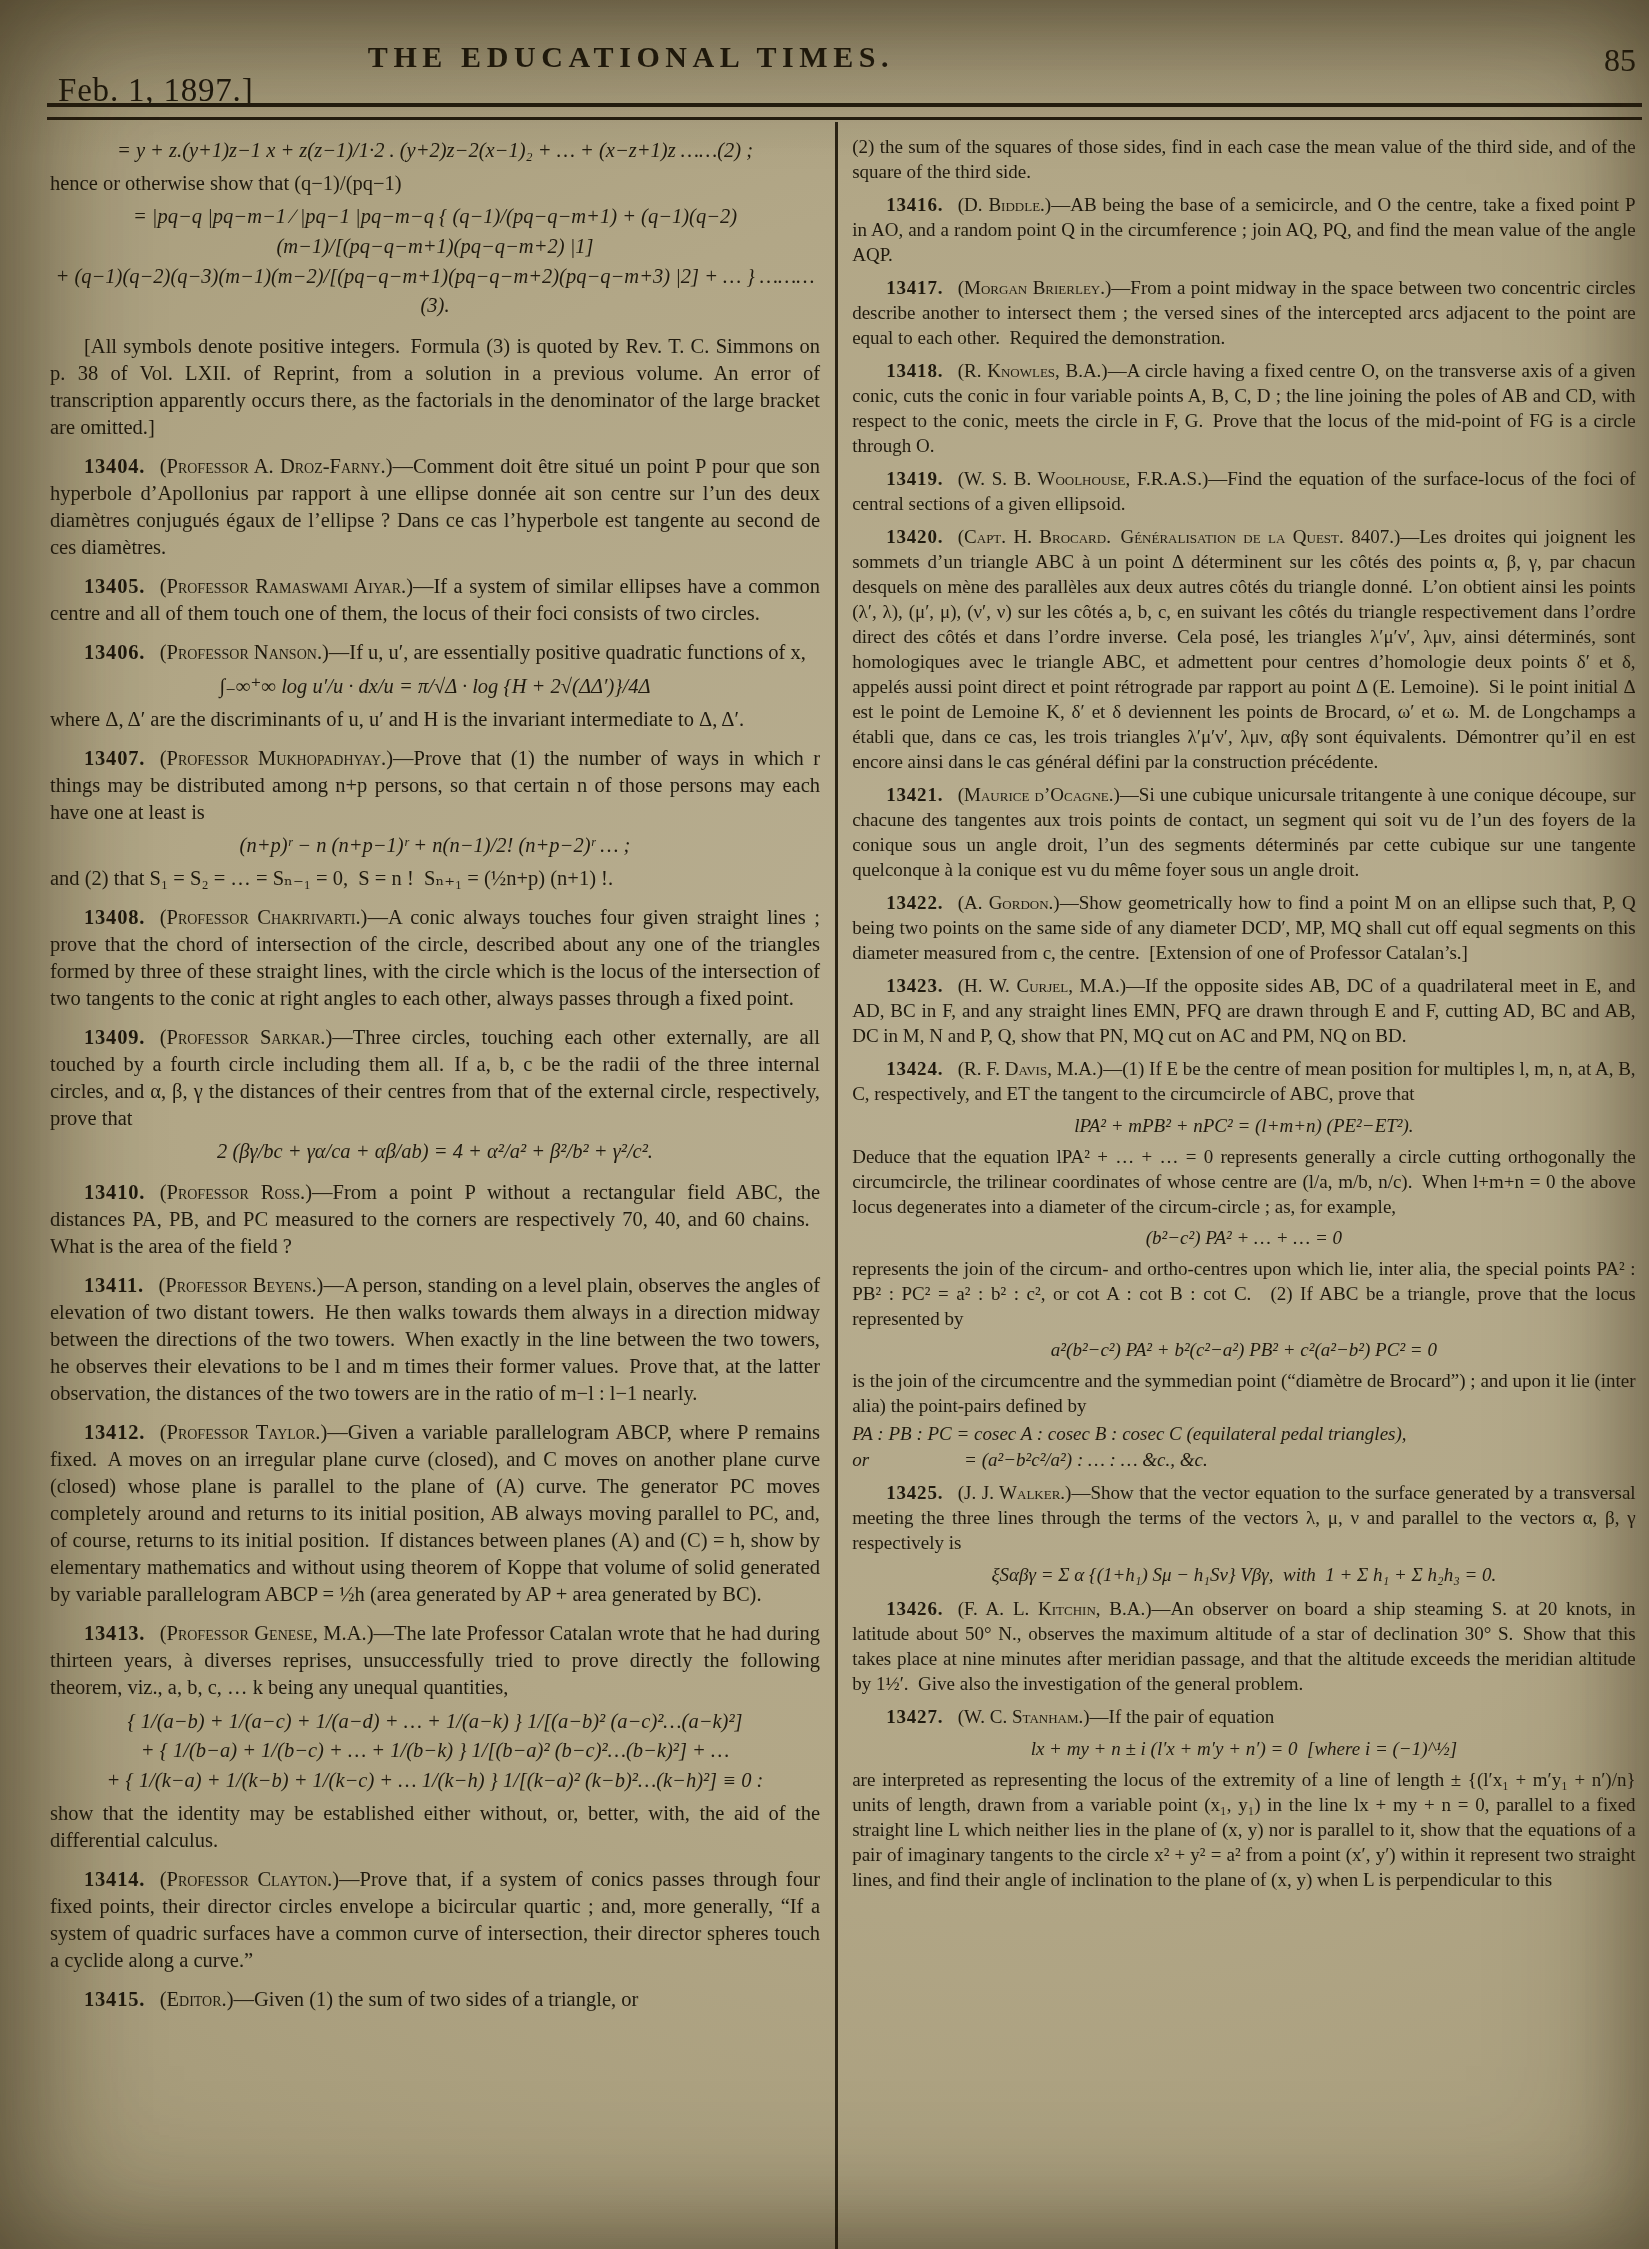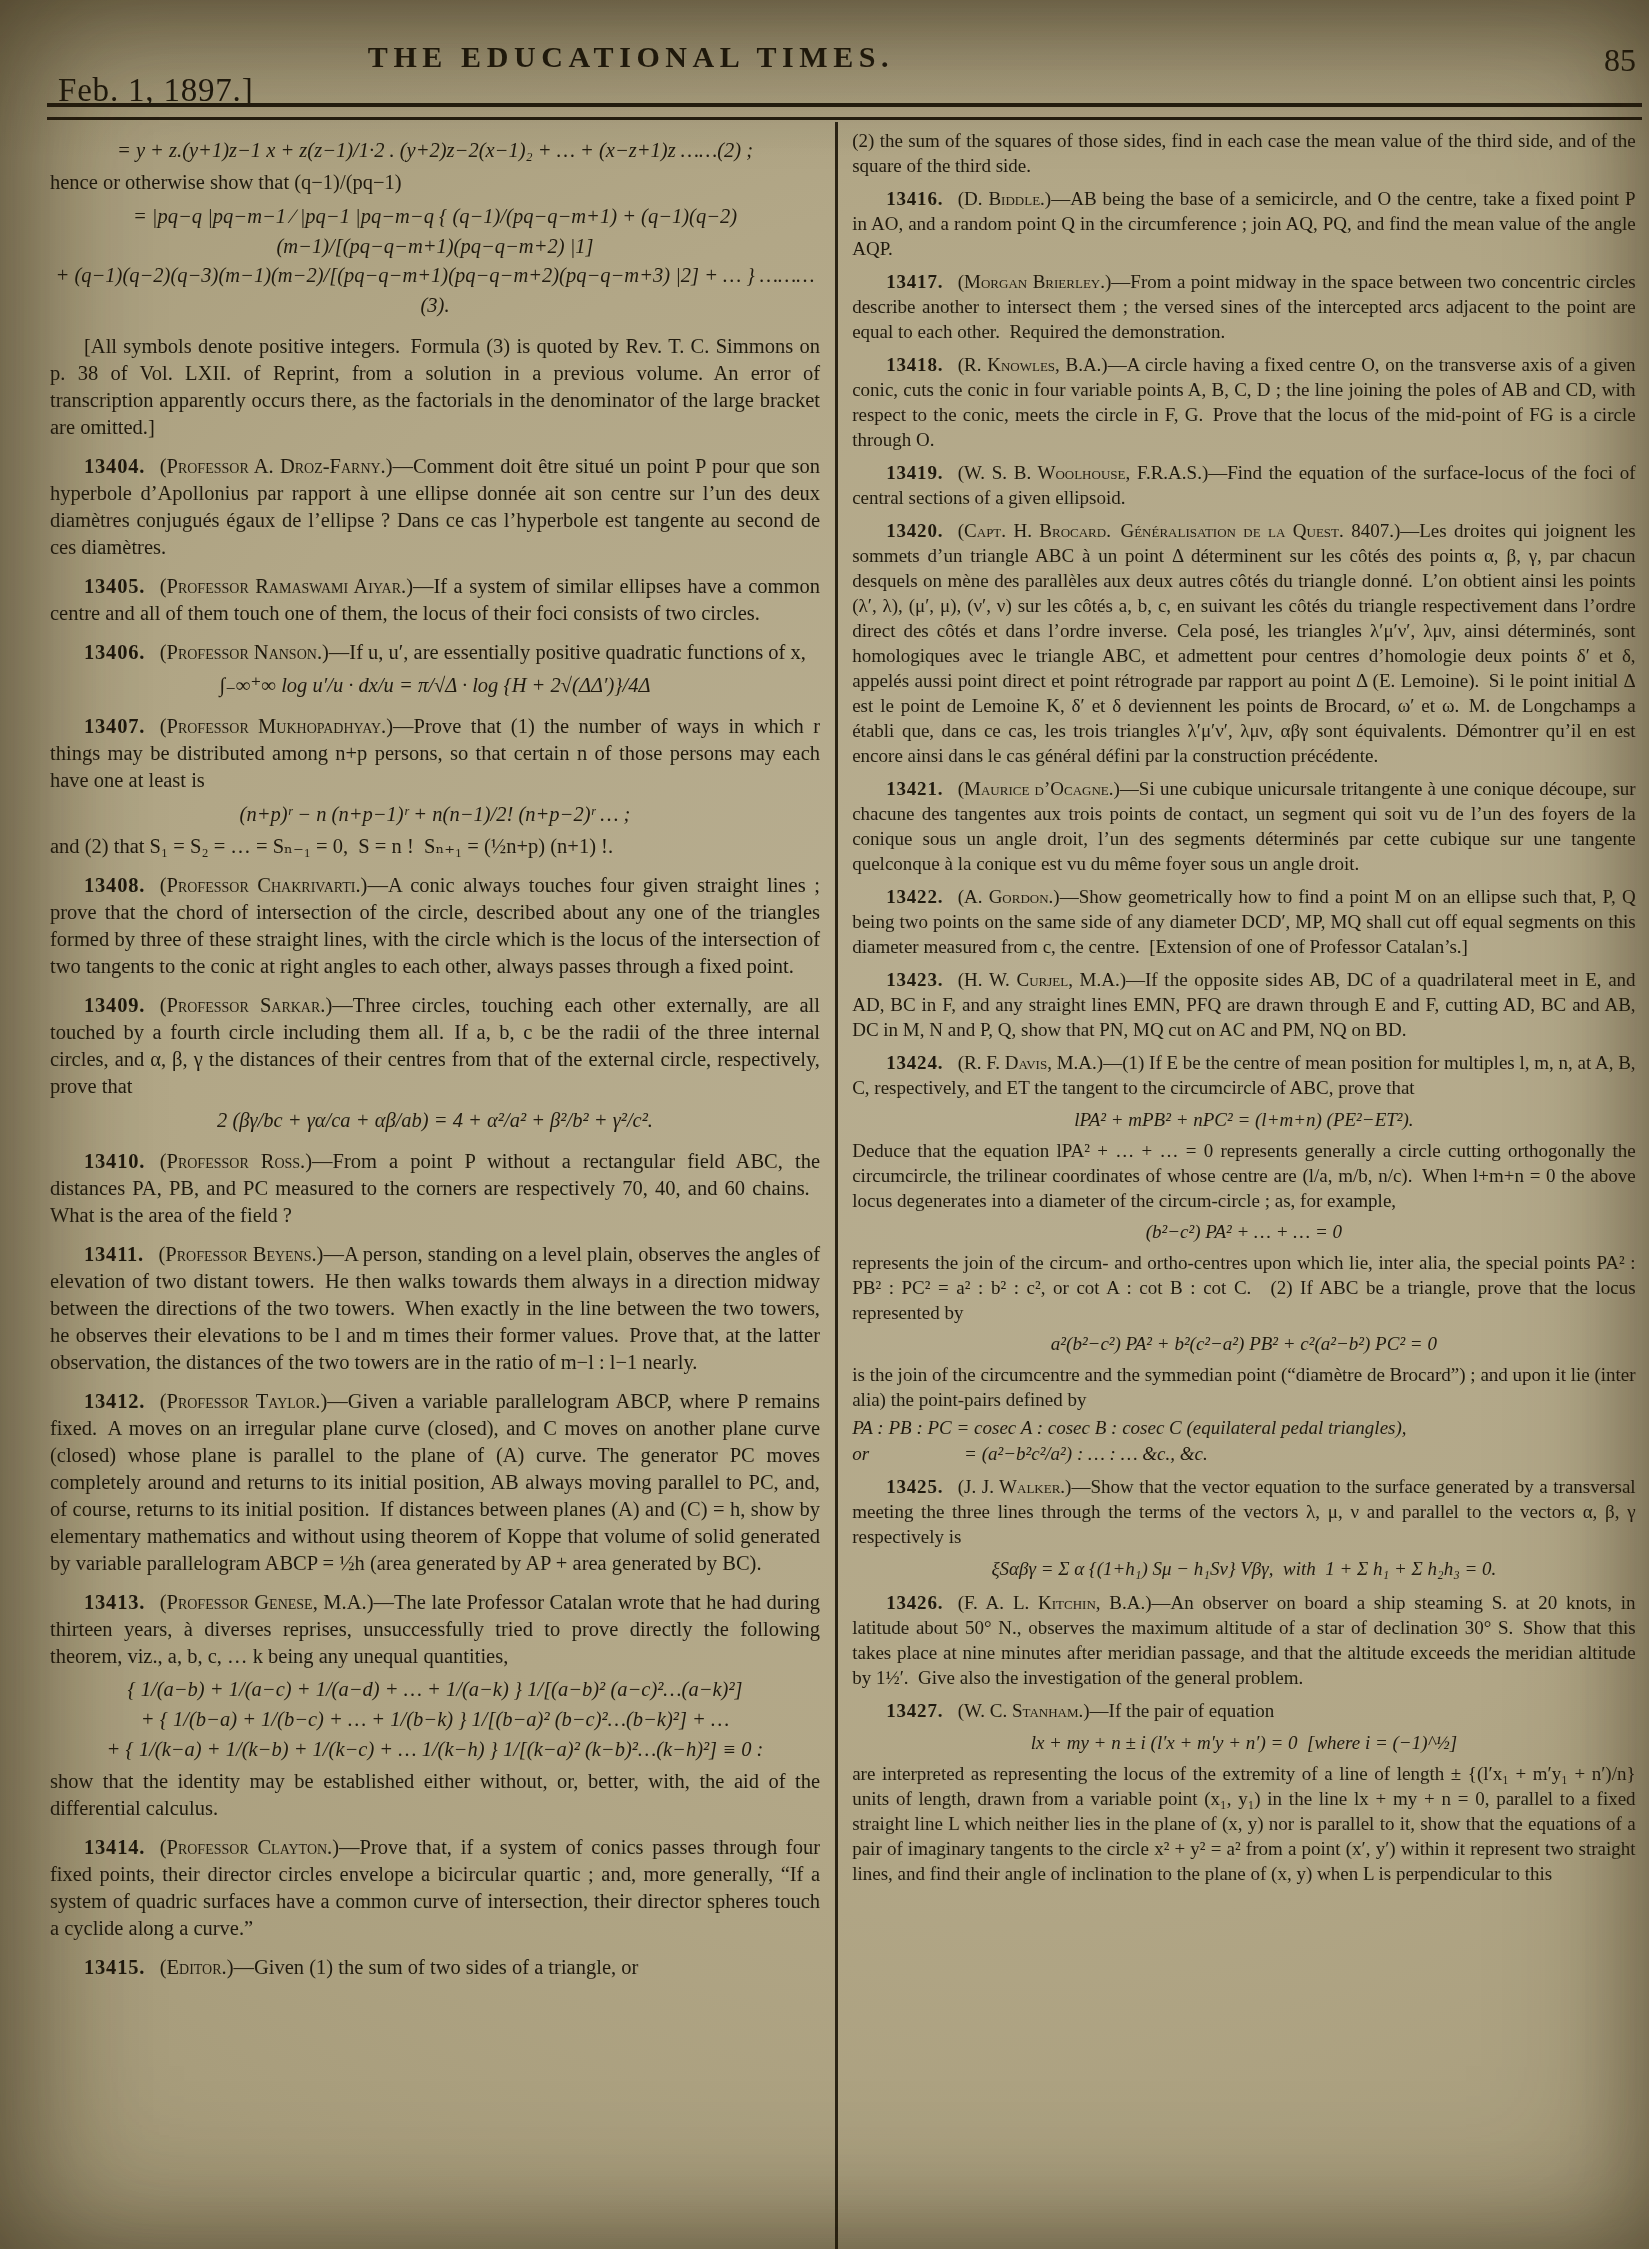--- a/index.html
+++ b/index.html
@@ -21,21 +21,21 @@
   .double-rule{position:absolute;top:103px;left:47px;right:8px;height:9.6px;
     border-top:4px solid #241d10;border-bottom:3.2px solid #241d10;}
   .cols{position:absolute;top:122px;left:37px;right:9.6px;bottom:0;display:flex;}
   .col{text-align:justify;hyphens:auto;}
   .col-left{width:770px;padding:8px 14.5px 0 13px;font-size:20.5px;line-height:27px;}
   .divider{width:3.2px;background:#2b2415;}
   .col-right{flex:1;padding:6.4px 4.8px 0 14.5px;font-size:19px;line-height:25px;}
   .block{margin-top:12px;text-indent:34px;}
   .col-right .block{margin-top:8px;}
   .block.noindent{text-indent:0;}
-  .block:first-child{margin-top:0;}
+  .block:first-child{margin-top:6px;}
   .pnum{font-weight:bold;margin-right:14.5px;letter-spacing:0.8px;}
   .pauthor{font-variant:small-caps;}
   .formula{text-align:center;text-indent:0;font-style:italic;margin:5.6px 0 4px 0;}
   .formula .fline{line-height:1.45em;}
   .flines{text-indent:0;font-style:italic;margin:3.2px 0;}
   .flines .fline{text-align:left;line-height:1.35em;}
 </style>
 </head>
 <body>
 
@@ -50,21 +50,21 @@
             <div class="fline">= y + z.(y+1)z−1 x + z(z−1)/1·2 . (y+2)z−2(x−1)₂ + … + (x−z+1)z ……(2) ;</div>
           </div><span class="ptext">hence or otherwise show that (q−1)/(pq−1)</span><div class="formula">
             <div class="fline">= |pq−q |pq−m−1 ∕ |pq−1 |pq−m−q { (q−1)/(pq−q−m+1) + (q−1)(q−2)(m−1)/[(pq−q−m+1)(pq−q−m+2) |1]</div>
             <div class="fline">+ (q−1)(q−2)(q−3)(m−1)(m−2)/[(pq−q−m+1)(pq−q−m+2)(pq−q−m+3) |2] + … } ………(3).</div>
           </div></div>
         <div class="block"><span class="ptext">[All symbols denote positive integers. Formula (3) is quoted by Rev. T. C. Simmons on p. 38 of Vol. LXII. of Reprint, from a solution in a previous volume. An error of transcription apparently occurs there, as the factorials in the denominator of the large bracket are omitted.]</span></div>
         <div class="block"><span class="pnum">13404.</span><span class="pauthor">(Professor A. Droz-Farny.)</span><span class="ptext">—Comment doit être situé un point P pour que son hyperbole d’Apollonius par rapport à une ellipse donnée ait son centre sur l’un des deux diamètres conjugués égaux de l’ellipse ? Dans ce cas l’hyperbole est tangente au second de ces diamètres.</span></div>
         <div class="block"><span class="pnum">13405.</span><span class="pauthor">(Professor Ramaswami Aiyar.)</span><span class="ptext">—If a system of similar ellipses have a common centre and all of them touch one of them, the locus of their foci consists of two circles.</span></div>
         <div class="block"><span class="pnum">13406.</span><span class="pauthor">(Professor Nanson.)</span><span class="ptext">—If u, u′, are essentially positive quadratic functions of x,</span><div class="formula">
             <div class="fline">∫₋∞⁺∞ log u′/u · dx/u = π/√Δ · log {H + 2√(ΔΔ′)}/4Δ</div>
-          </div></div>
+          </div><span class="ptext">where Δ, Δ′ are the discriminants of u, u′ and H is the invariant intermediate to Δ, Δ′.</span></div>
         <div class="block"><span class="pnum">13407.</span><span class="pauthor">(Professor Mukhopadhyay.)</span><span class="ptext">—Prove that (1) the number of ways in which r things may be distributed among n+p persons, so that certain n of those persons may each have one at least is</span><div class="formula">
             <div class="fline">(n+p)ʳ − n (n+p−1)ʳ + n(n−1)/2! (n+p−2)ʳ … ;</div>
           </div><span class="ptext">and (2) that S₁ = S₂ = … = Sₙ₋₁ = 0, S = n ! Sₙ₊₁ = (½n+p) (n+1) !.</span></div>
         <div class="block"><span class="pnum">13408.</span><span class="pauthor">(Professor Chakrivarti.)</span><span class="ptext">—A conic always touches four given straight lines ; prove that the chord of intersection of the circle, described about any one of the triangles formed by three of these straight lines, with the circle which is the locus of the intersection of two tangents to the conic at right angles to each other, always passes through a fixed point.</span></div>
         <div class="block"><span class="pnum">13409.</span><span class="pauthor">(Professor Sarkar.)</span><span class="ptext">—Three circles, touching each other externally, are all touched by a fourth circle including them all. If a, b, c be the radii of the three internal circles, and α, β, γ the distances of their centres from that of the external circle, respectively, prove that</span><div class="formula">
             <div class="fline">2 (βγ/bc + γα/ca + αβ/ab) = 4 + α²/a² + β²/b² + γ²/c².</div>
           </div></div>
         <div class="block"><span class="pnum">13410.</span><span class="pauthor">(Professor Ross.)</span><span class="ptext">—From a point P without a rectangular field ABC, the distances PA, PB, and PC measured to the corners are respectively 70, 40, and 60 chains. What is the area of the field ?</span></div>
         <div class="block"><span class="pnum">13411.</span><span class="pauthor">(Professor Beyens.)</span><span class="ptext">—A person, standing on a level plain, observes the angles of elevation of two distant towers. He then walks towards them always in a direction midway between the directions of the two towers. When exactly in the line between the two towers, he observes their elevations to be l and m times their former values. Prove that, at the latter observation, the distances of the two towers are in the ratio of m−l : l−1 nearly.</span></div>
         <div class="block"><span class="pnum">13412.</span><span class="pauthor">(Professor Taylor.)</span><span class="ptext">—Given a variable parallelogram ABCP, where P remains fixed. A moves on an irregular plane curve (closed), and C moves on another plane curve (closed) whose plane is parallel to the plane of (A) curve. The generator PC moves completely around and returns to its initial position, AB always moving parallel to PC, and, of course, returns to its initial position. If distances between planes (A) and (C) = h, show by elementary mathematics and without using theorem of Koppe that volume of solid generated by variable parallelogram ABCP = ½h (area generated by AP + area generated by BC).</span></div>

